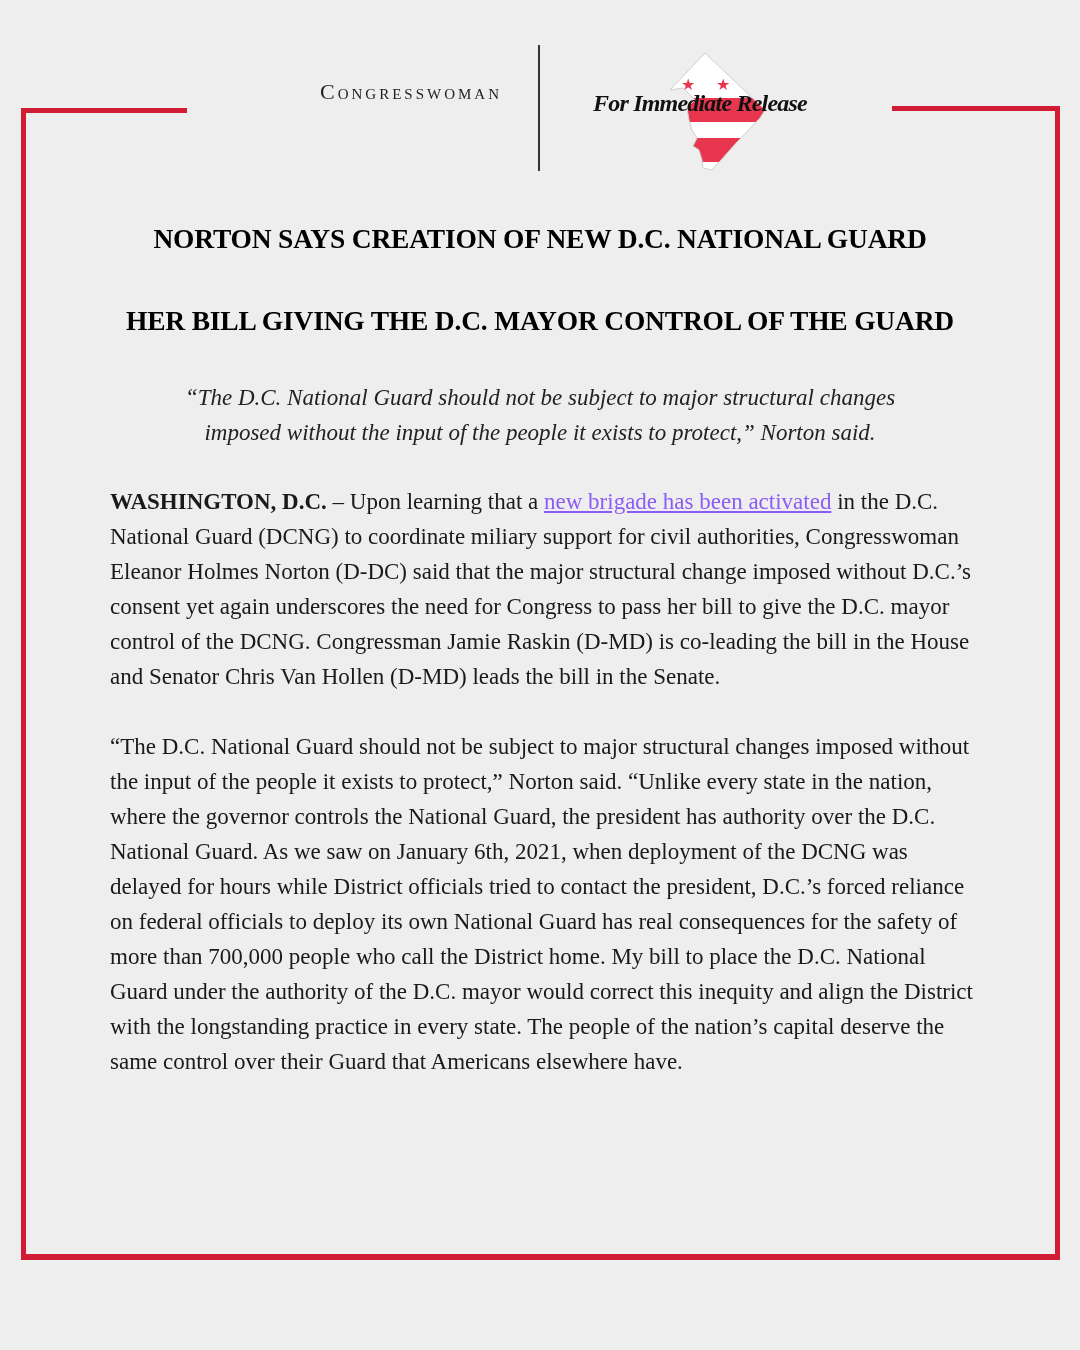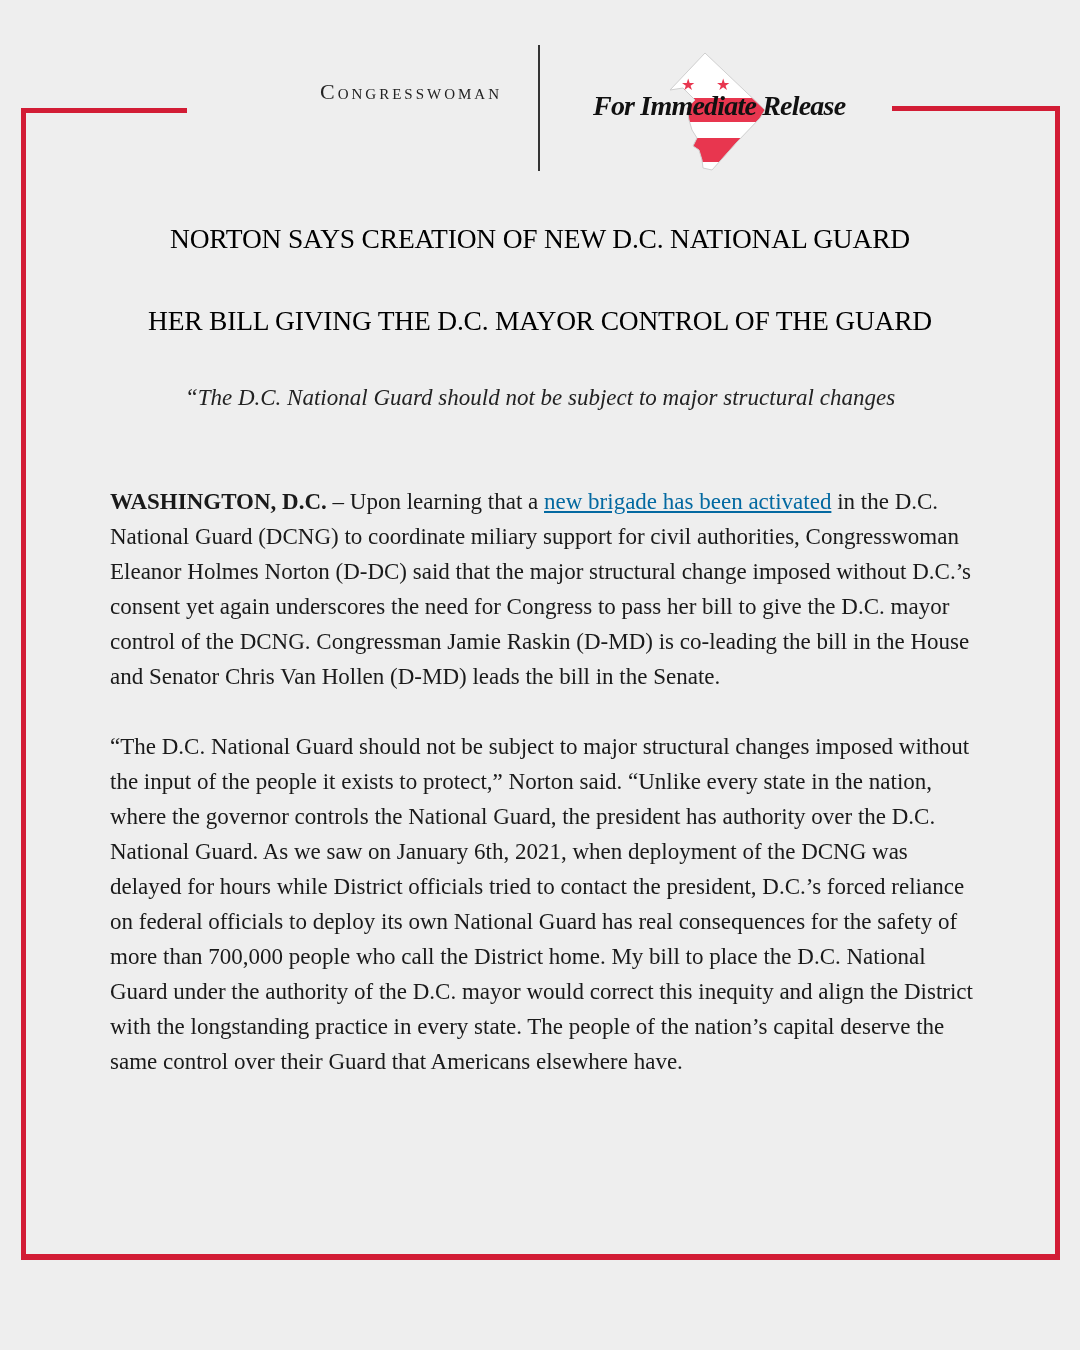--- a/index.html
+++ b/index.html
@@ -19,39 +19,39 @@
     font-family: "Liberation Serif", serif; color: #222; letter-spacing: 1.5px; text-align: right;
   }
   .mast-1 { font-size: 22px; font-variant: small-caps; letter-spacing: 3px; line-height: 24px; white-space: nowrap; }
   .mast-2 { font-size: 18px; font-variant: small-caps; line-height: 26px; letter-spacing: 0.6px; white-space: nowrap; }
 
   .divider { position: absolute; left: 538px; top: 45px; width: 2px; height: 126px; background: #333; }
 
   .release { position: absolute; left: 590px; top: 50px; width: 260px; height: 125px; }
   .release svg { position: absolute; left: 55px; top: 0; }
   .release-text {
-    position: absolute; left: 3px; top: 40px; font-size: 28px; font-style: italic; font-weight: bold;
+    position: absolute; left: 3px; top: 40px; font-size: 24px; font-style: italic; font-weight: bold;
     letter-spacing: -0.8px; color: #111; white-space: nowrap;
   }
 
   h1.title {
     position: absolute; left: 60px; top: 218px; width: 960px; margin: 0; text-align: center;
-    font-size: 27.5px; line-height: 41px; font-weight: normal; letter-spacing: -0.2px; color: #000;
+    font-size: 27.5px; line-height: 41px; font-weight: bold; letter-spacing: -0.2px; color: #000;
   }
   .pullquote {
     position: absolute; left: 100px; top: 380px; width: 880px; text-align: center;
     font-style: italic; font-size: 23px; line-height: 35px; color: #222;
   }
   .body {
     position: absolute; left: 110px; top: 484px; width: 870px;
     font-size: 23px; line-height: 35px; color: #1a1a1a;
   }
   .body p { margin: 0 0 35px 0; }
   .dateline { font-weight: bold; margin-top: 20px; }
-  .link { text-decoration: underline; color: #0369a1; }
+  .link { text-decoration: underline; color: #8b5cf6; }
 </style>
 </head>
 <body>
 
 <div class="frame f-left-top"></div>
 <div class="frame f-left"></div>
 <div class="frame f-right-top"></div>
 <div class="frame f-right"></div>
 <div class="frame f-bottom"></div>
 
@@ -81,18 +81,19 @@
 </div>
 
 <h1 class="title">
   <span>NORTON SAYS CREATION OF NEW D.C. NATIONAL GUARD</span><br>
   <br>
   <span>HER BILL GIVING THE D.C. MAYOR CONTROL OF THE GUARD</span>
 </h1>
 
 <div class="pullquote">
   <span>“The D.C. National Guard should not be subject to major structural changes</span><br>
+  <span>imposed without the input of the people it exists to protect,” Norton said.</span>
 </div>
 
 <div class="body">
   <p><span class="dateline">WASHINGTON, D.C.</span><span> – Upon learning that a </span><a class="link">new brigade has been activated</a><span> in the D.C. National Guard (DCNG) to coordinate miliary support for civil authorities, Congresswoman Eleanor Holmes Norton (D-DC) said that the major structural change imposed without D.C.’s consent yet again underscores the need for Congress to pass her bill to give the D.C. mayor control of the DCNG. Congressman Jamie Raskin (D-MD) is co-leading the bill in the House and Senator Chris Van Hollen (D-MD) leads the bill in the Senate.</span></p>
   <p>“The D.C. National Guard should not be subject to major structural changes imposed without the input of the people it exists to protect,” Norton said. “Unlike every state in the nation, where the governor controls the National Guard, the president has authority over the D.C. National Guard. As we saw on January 6th, 2021, when deployment of the DCNG was delayed for hours while District officials tried to contact the president, D.C.’s forced reliance on federal officials to deploy its own National Guard has real consequences for the safety of more than 700,000 people who call the District home. My bill to place the D.C. National Guard under the authority of the D.C. mayor would correct this inequity and align the District with the longstanding practice in every state. The people of the nation’s capital deserve the same control over their Guard that Americans elsewhere have.</p>
 </div>
 
 </body></html>

